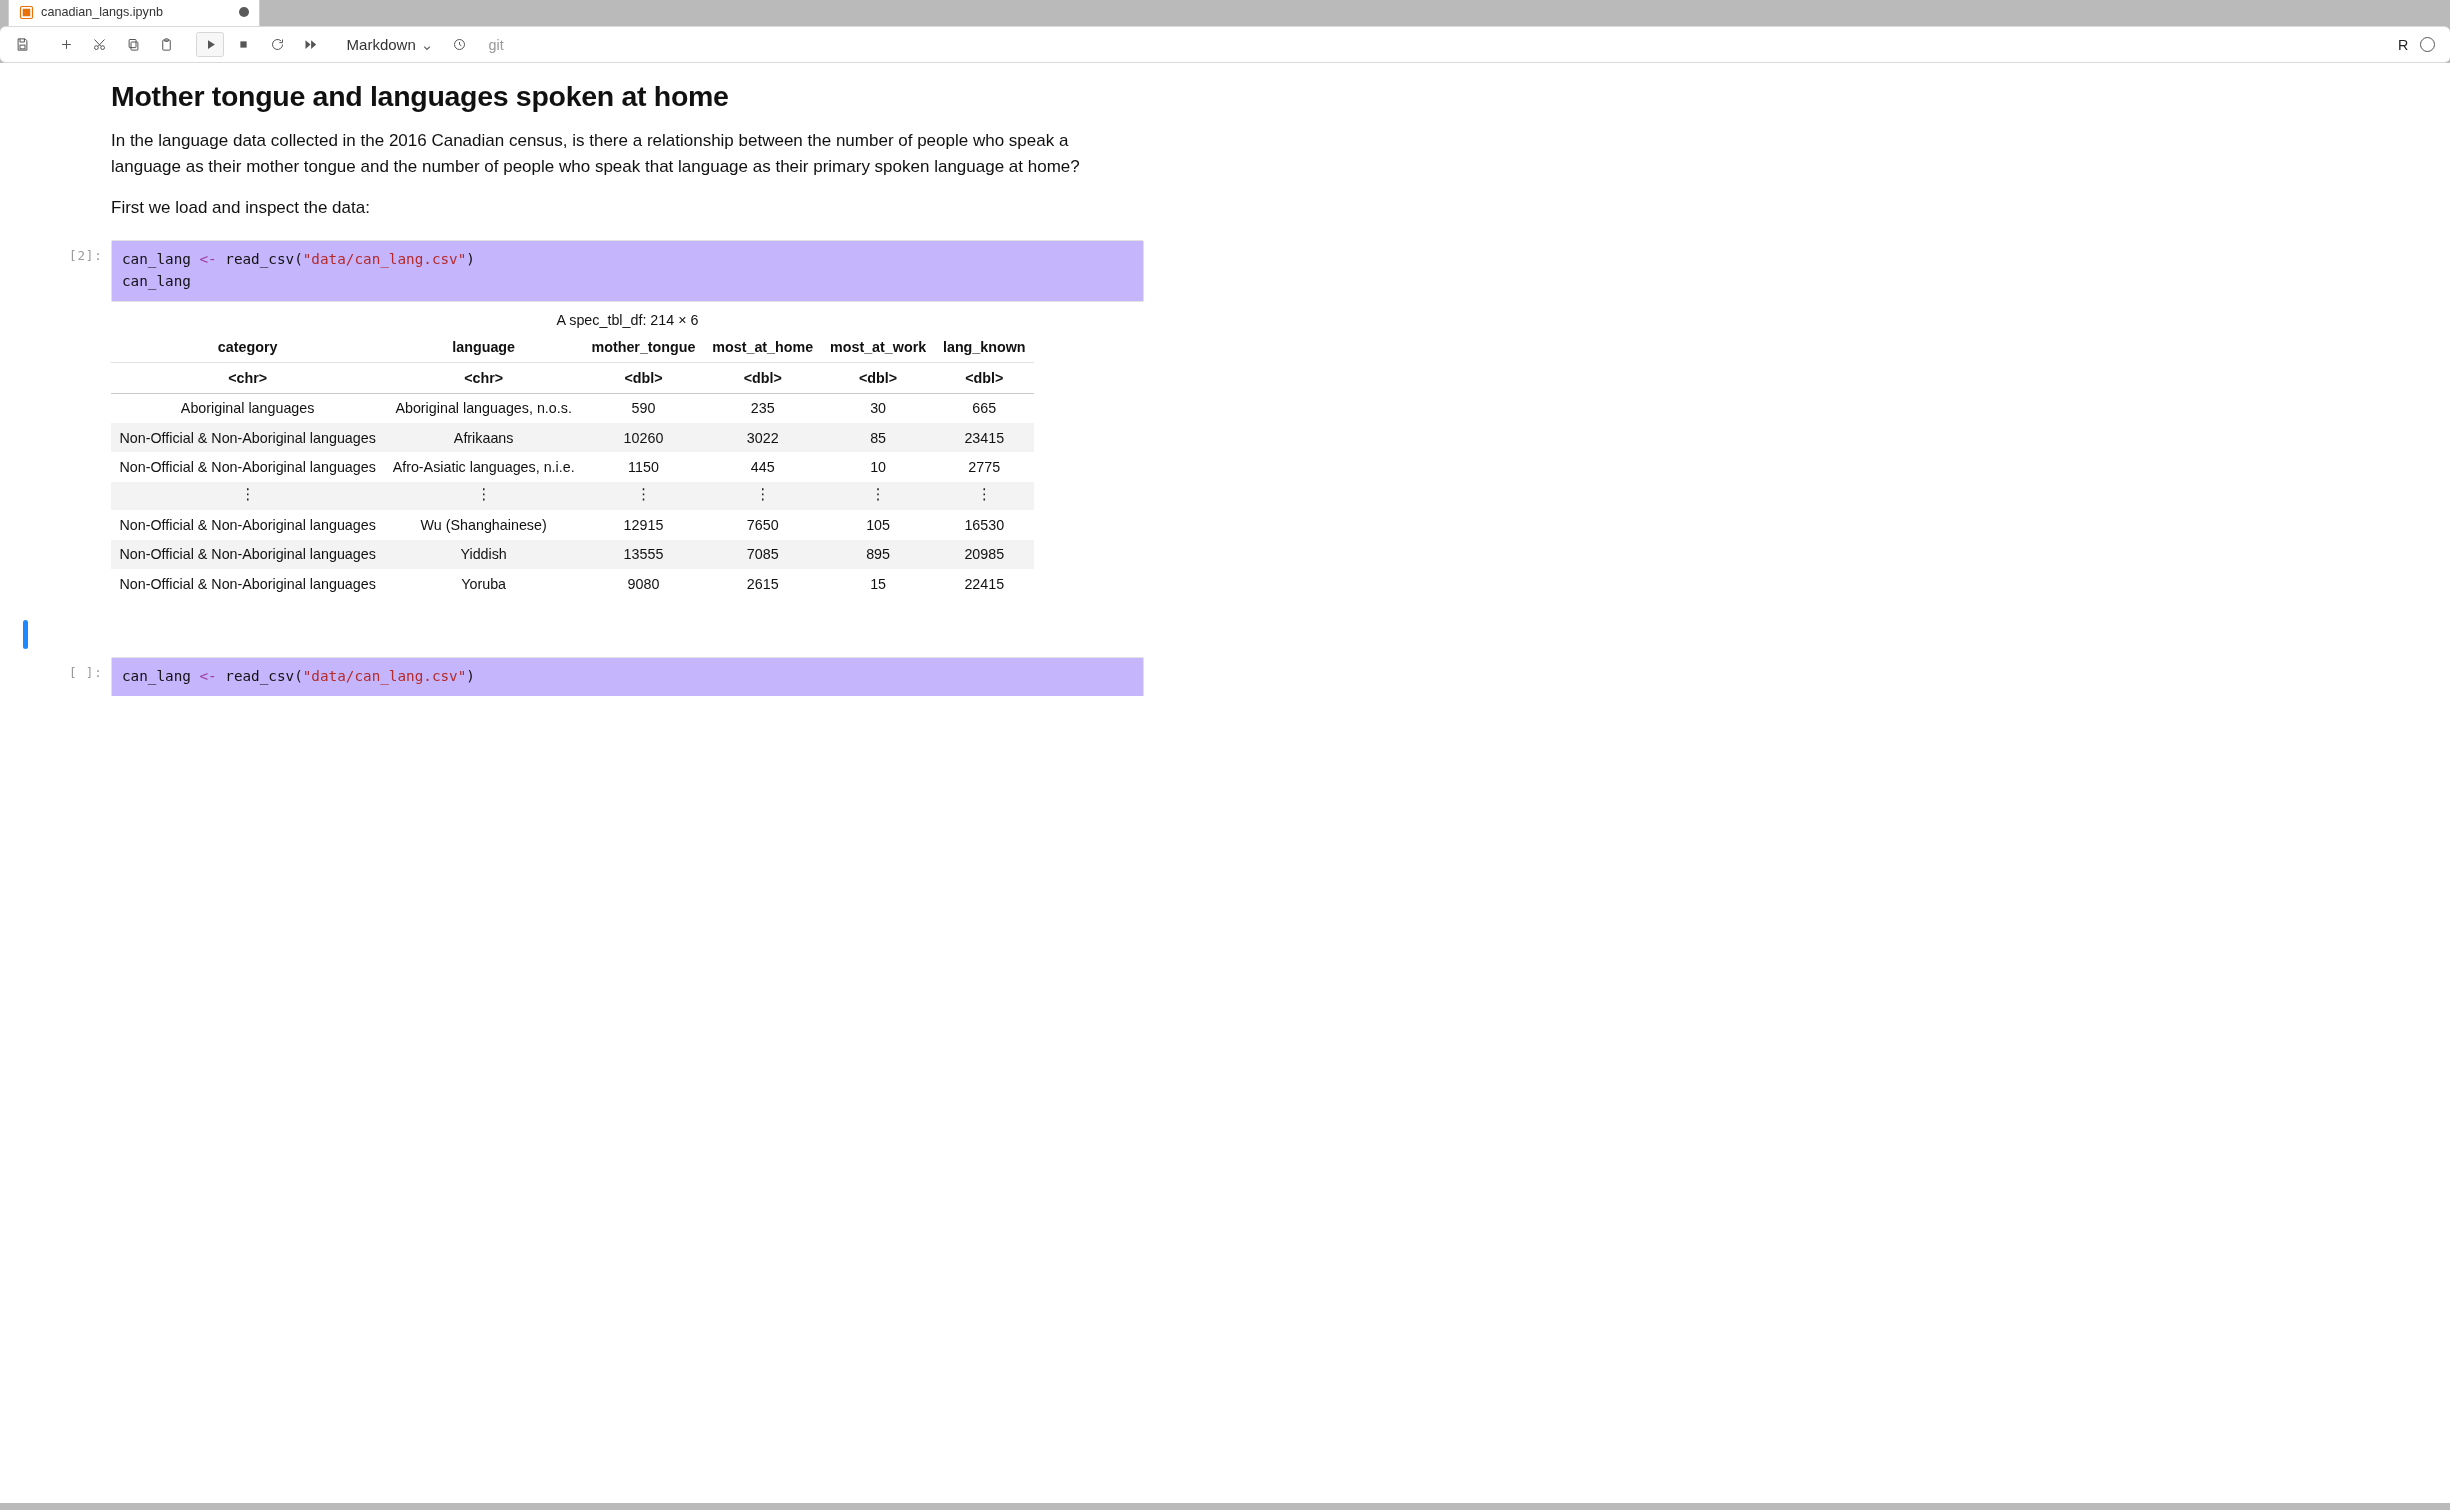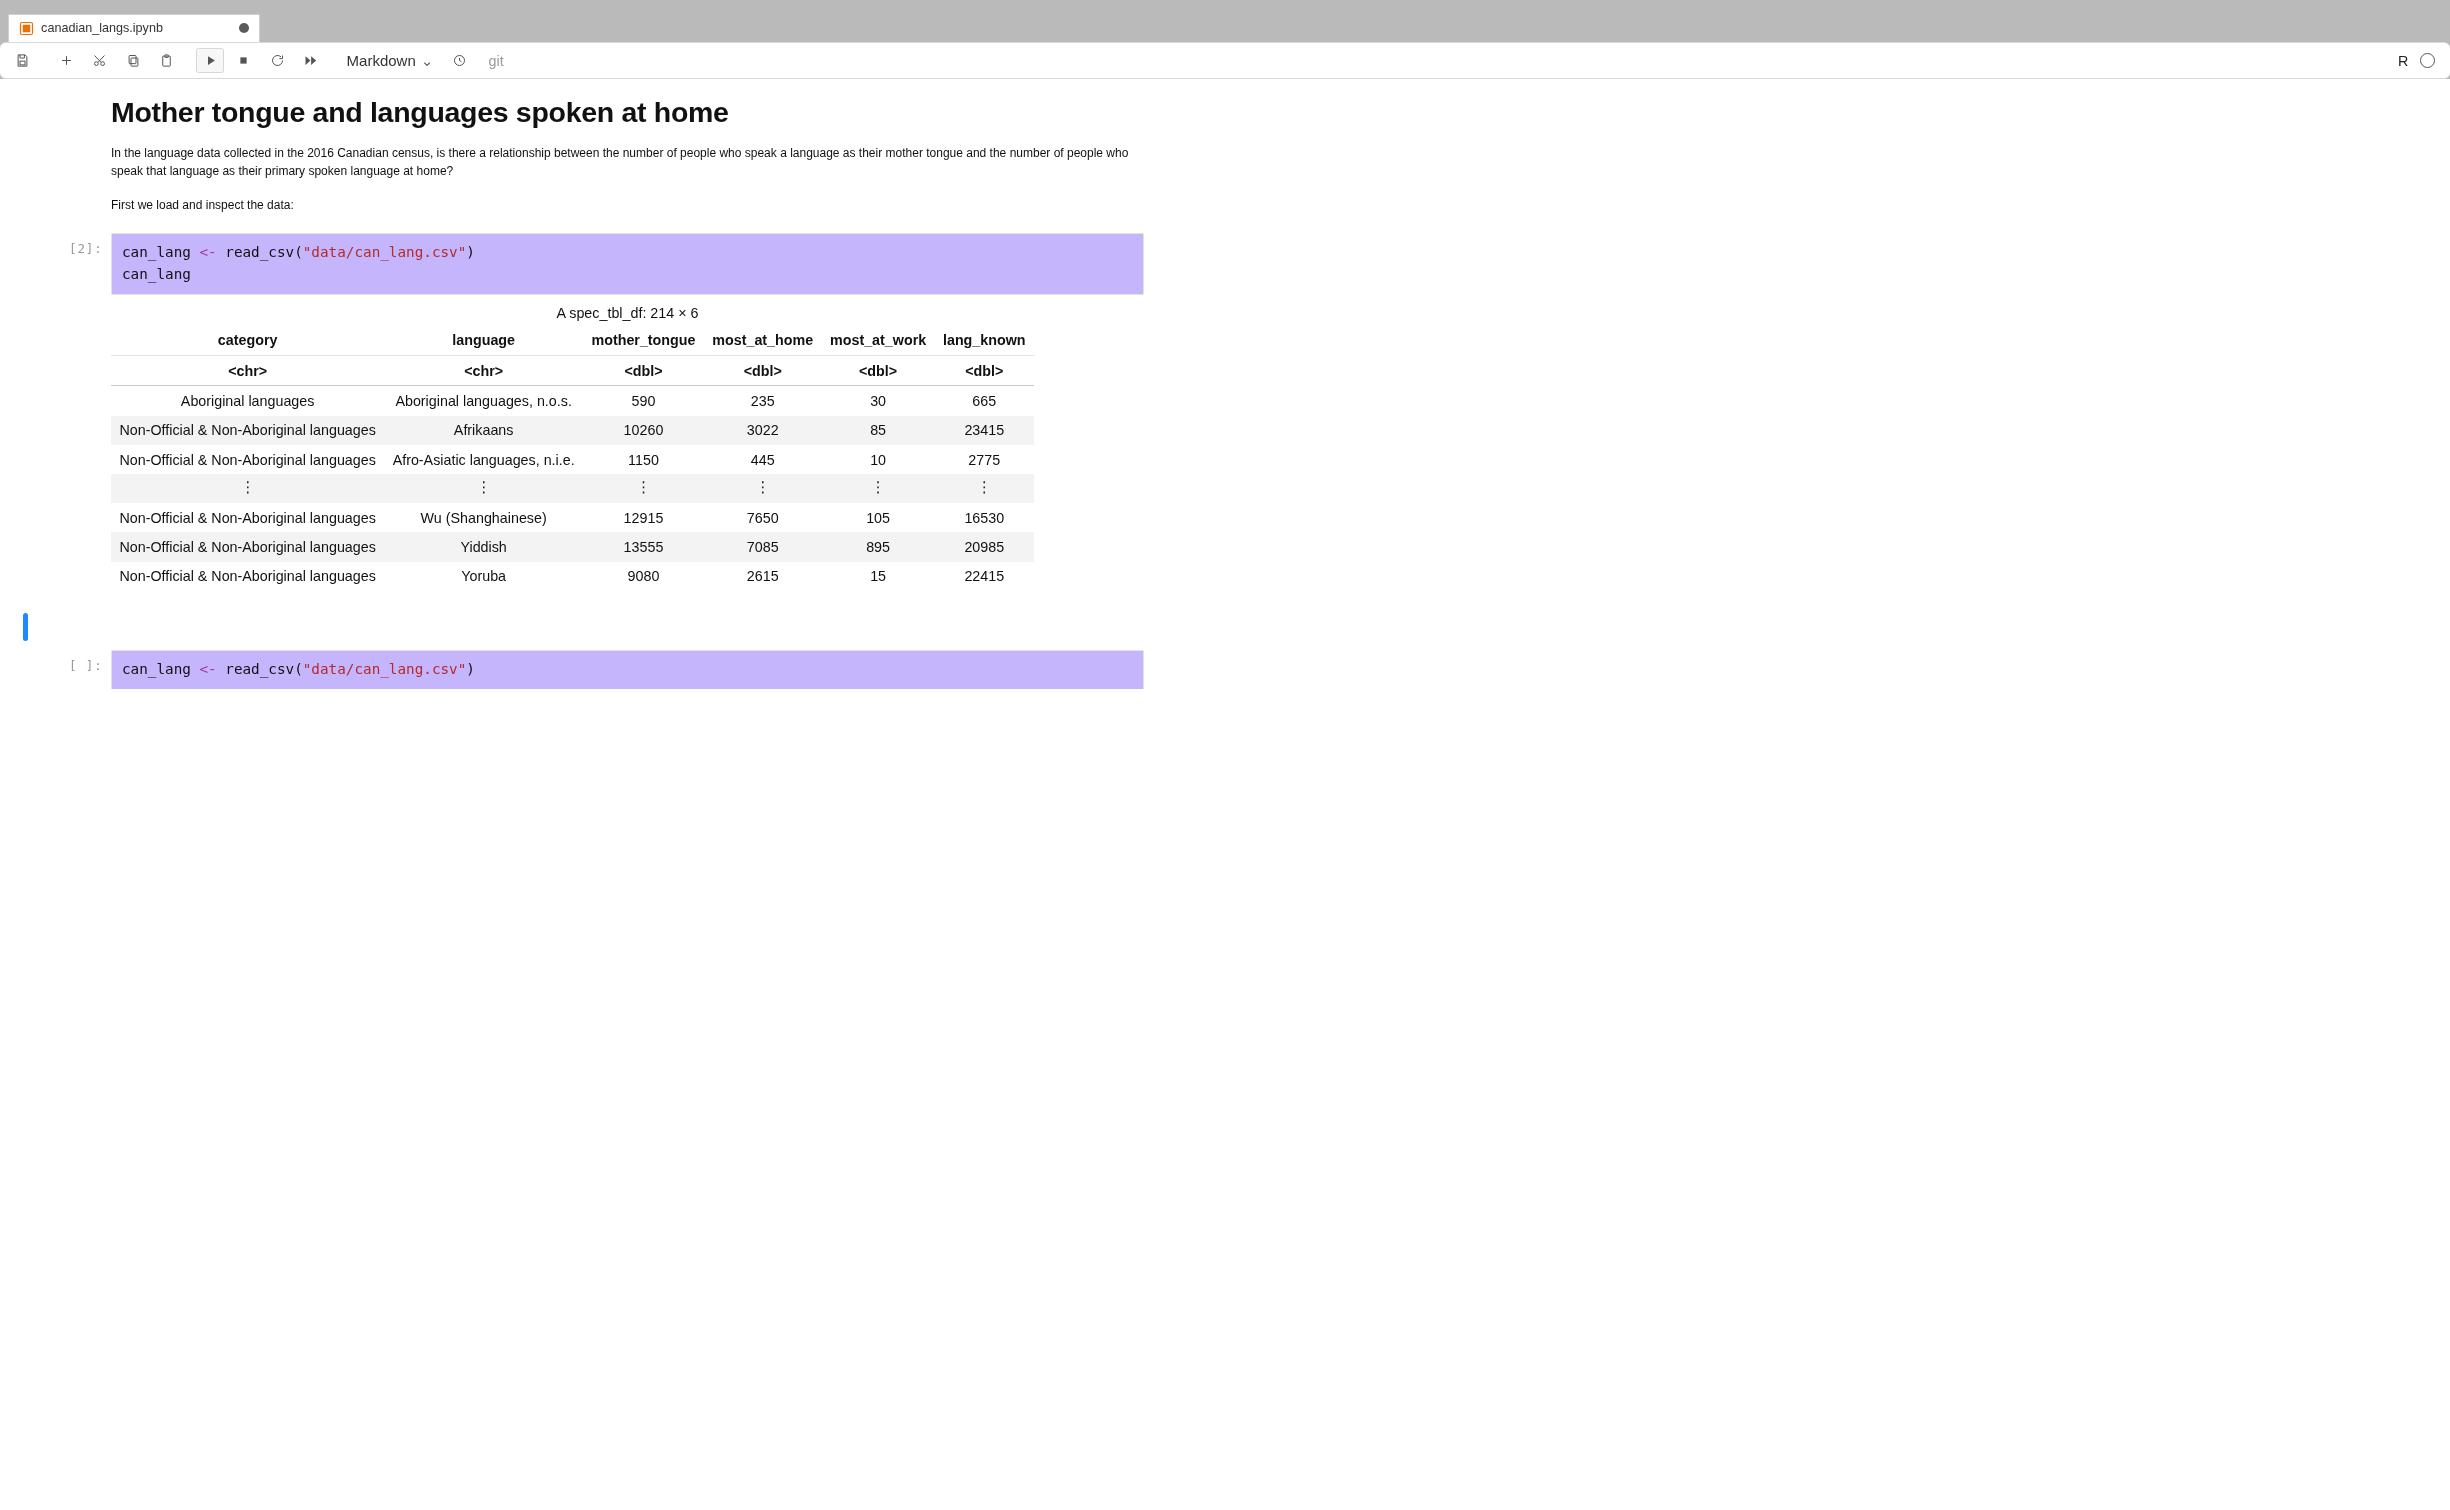--- a/index.html
+++ b/index.html
@@ -4,21 +4,21 @@
 <style>
   * { box-sizing: border-box; margin: 0; padding: 0; }
   html, body {
     font-family: -apple-system, BlinkMacSystemFont, "Segoe UI", Helvetica, Arial, sans-serif;
     background: #bababa;
     font-size: 12.6px;
     color: #111;
   }
   
   .tabbar {
-    height: 42px;
+    height: 26px;
     background: #bababa;
     display: flex;
     align-items: flex-end;
     padding-left: 8.4px;
     padding-top: 5px;
   }
   .tab {
     background: #fff;
     border: 0.8px solid #cfcfcf;
     border-bottom: none;
@@ -116,21 +116,21 @@
 
   
   .md h2 {
     font-size: 28.5px;
     font-weight: 700;
     color:#111;
     margin-bottom: 15px;
     letter-spacing: -0.3px;
   }
   .md p {
-    font-size: 12px;
+    font-size: 17px;
     line-height: 1.55;
     color:#111;
     margin-bottom: 15px;
     max-width: 1032px;
   }
 
   
   .code-input {
     background:#c4b5fd;
     border:0.8px solid #e2e2e2;

